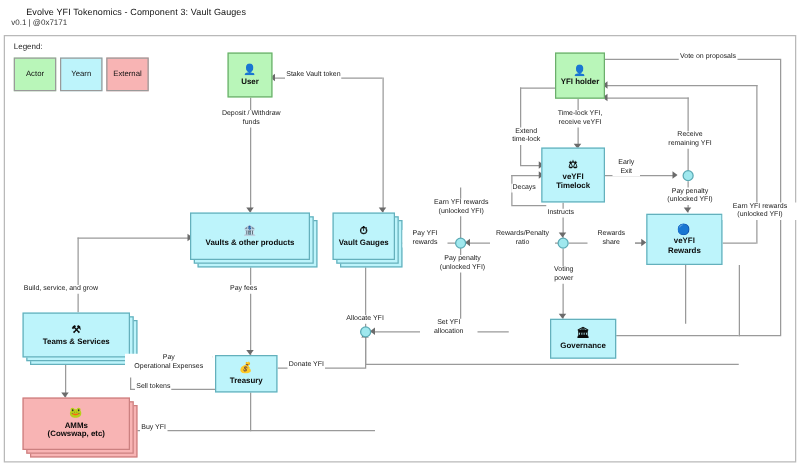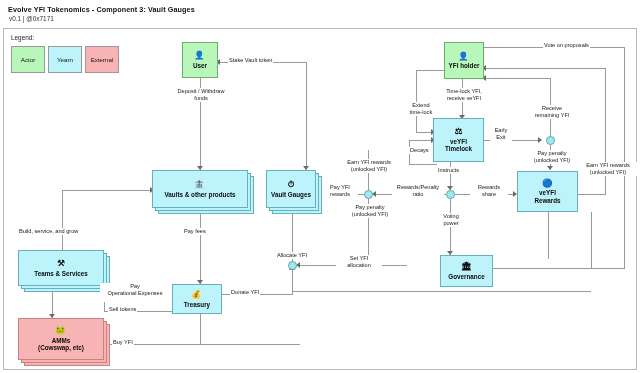--- a/index.html
+++ b/index.html
@@ -15,22 +15,22 @@
     overflow: hidden;
   }
   .frame {
     position: absolute;
     left: 3px; top: 28px;
     width: 634px; height: 342px;
     border: 1px solid #b9b9b9;
     background: transparent;
   }
   .title {
-    position: absolute; left: 8px; top: 5px;
-    font-size: 7.2px; font-weight: bold; color: #111;
+    position: absolute; left: 21px; top: 5px;
+    font-size: 7.2px; font-weight: normal; color: #111;
     letter-spacing: .1px; white-space: nowrap;
   }
   .subtitle {
     position: absolute; left: 9px; top: 15px;
     font-size: 6.4px; color: #333; white-space: nowrap;
   }
   .legend-label {
     position: absolute; left: 11px; top: 34px;
     font-size: 6.4px; color: #222;
   }

